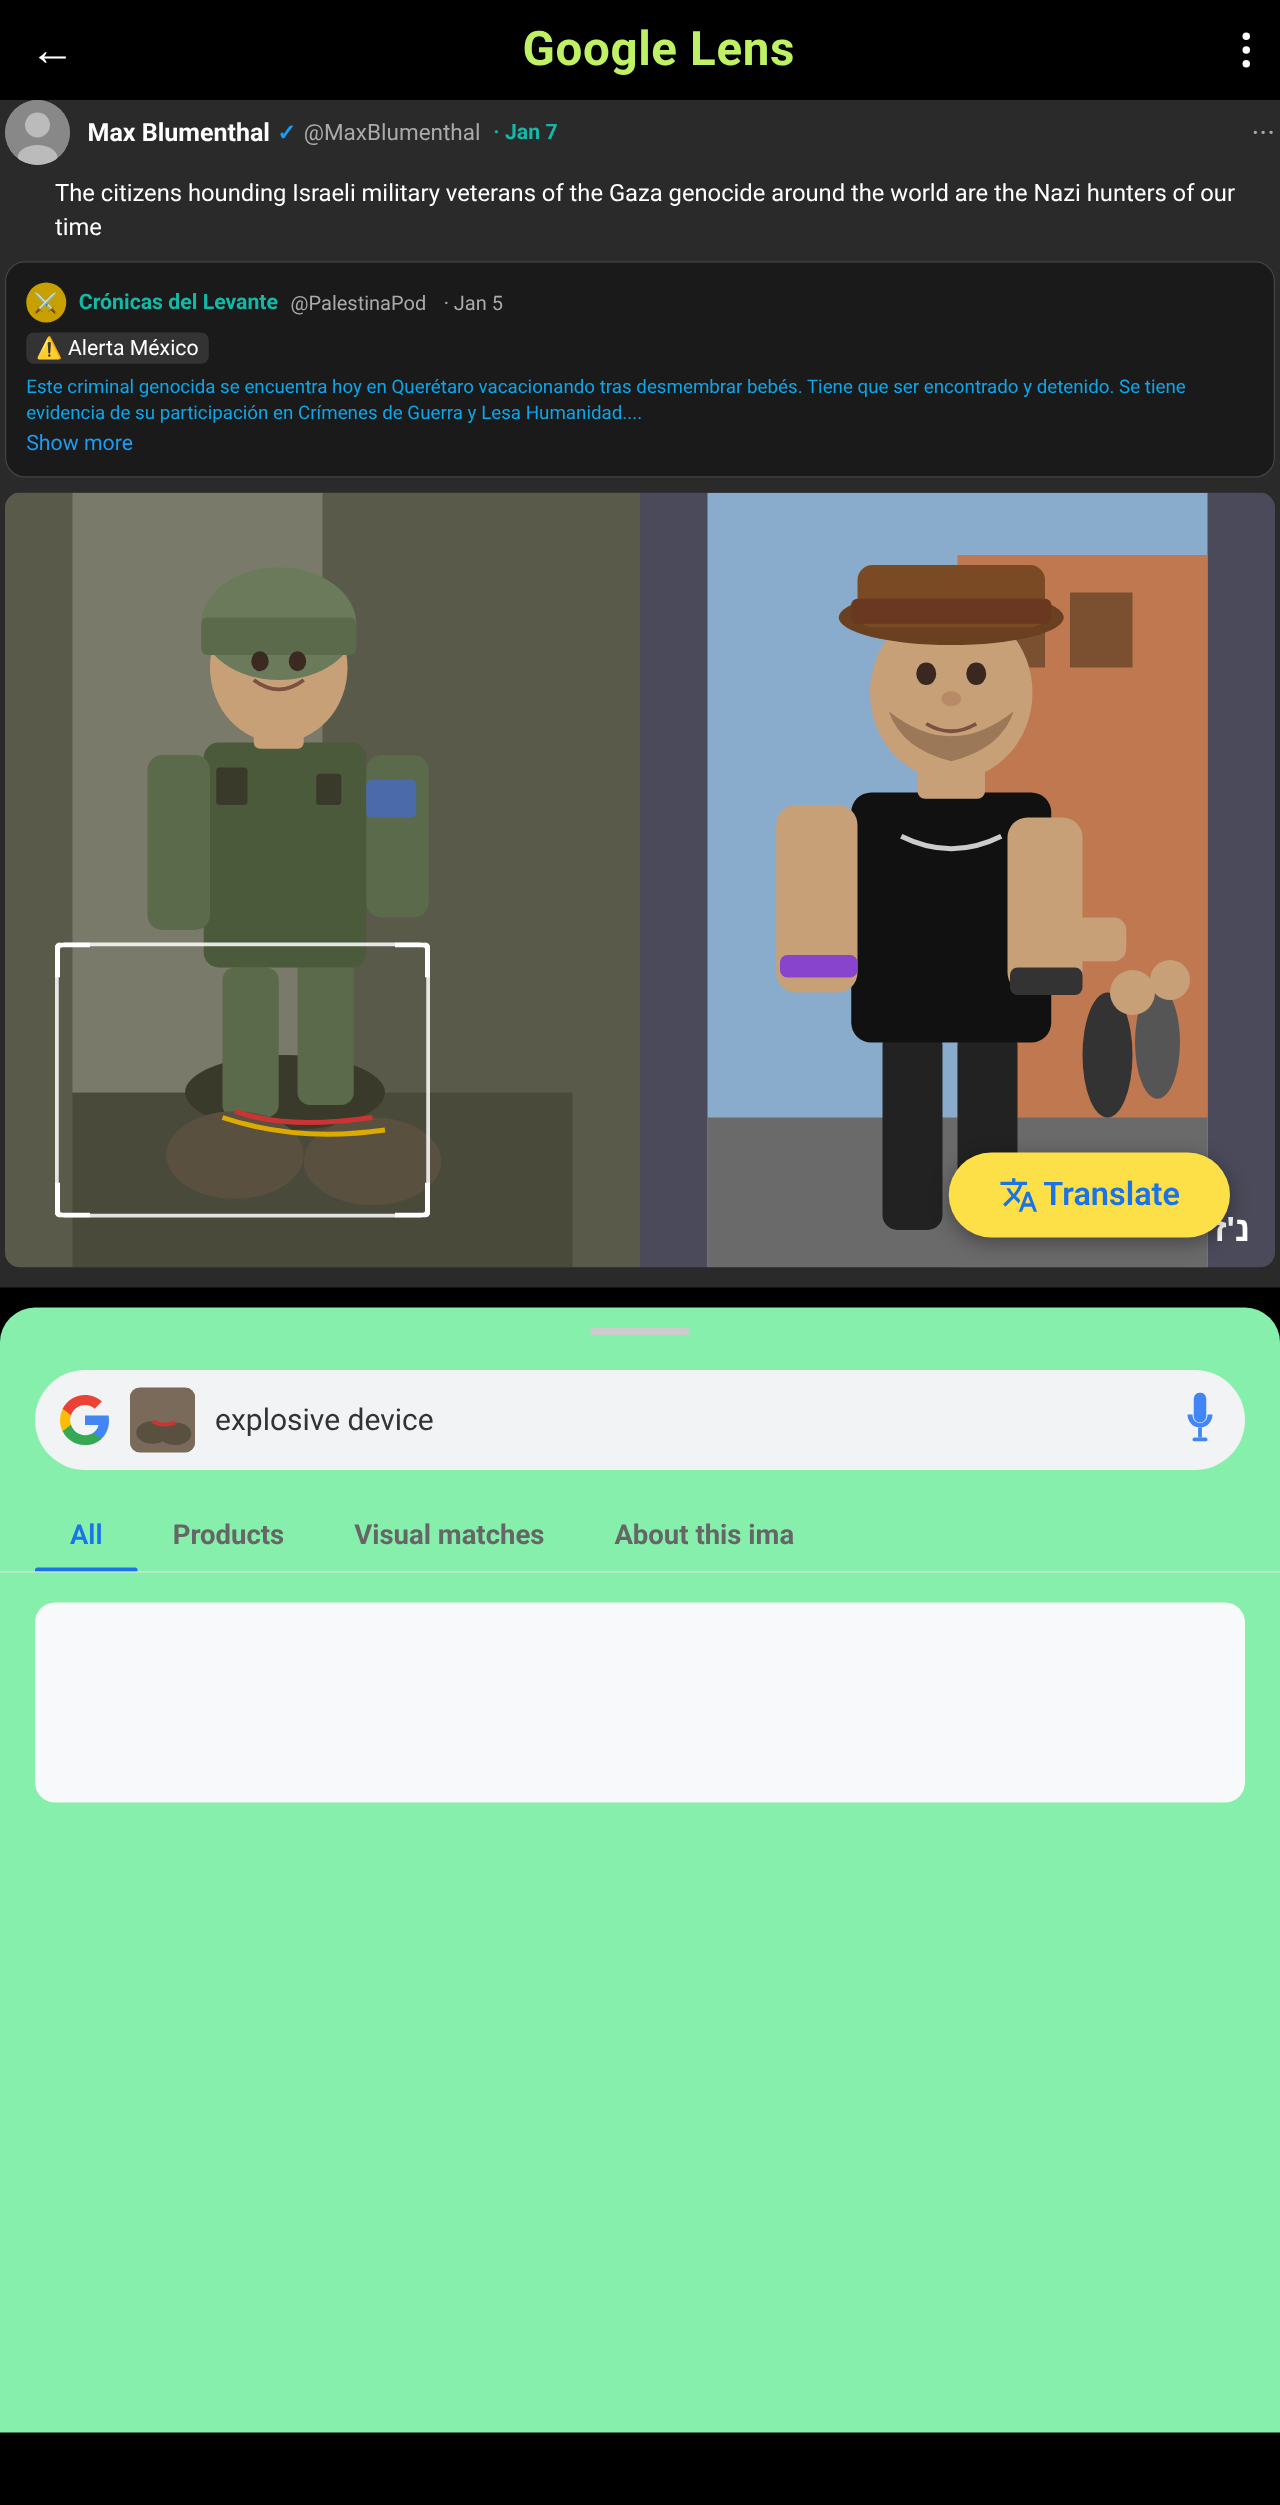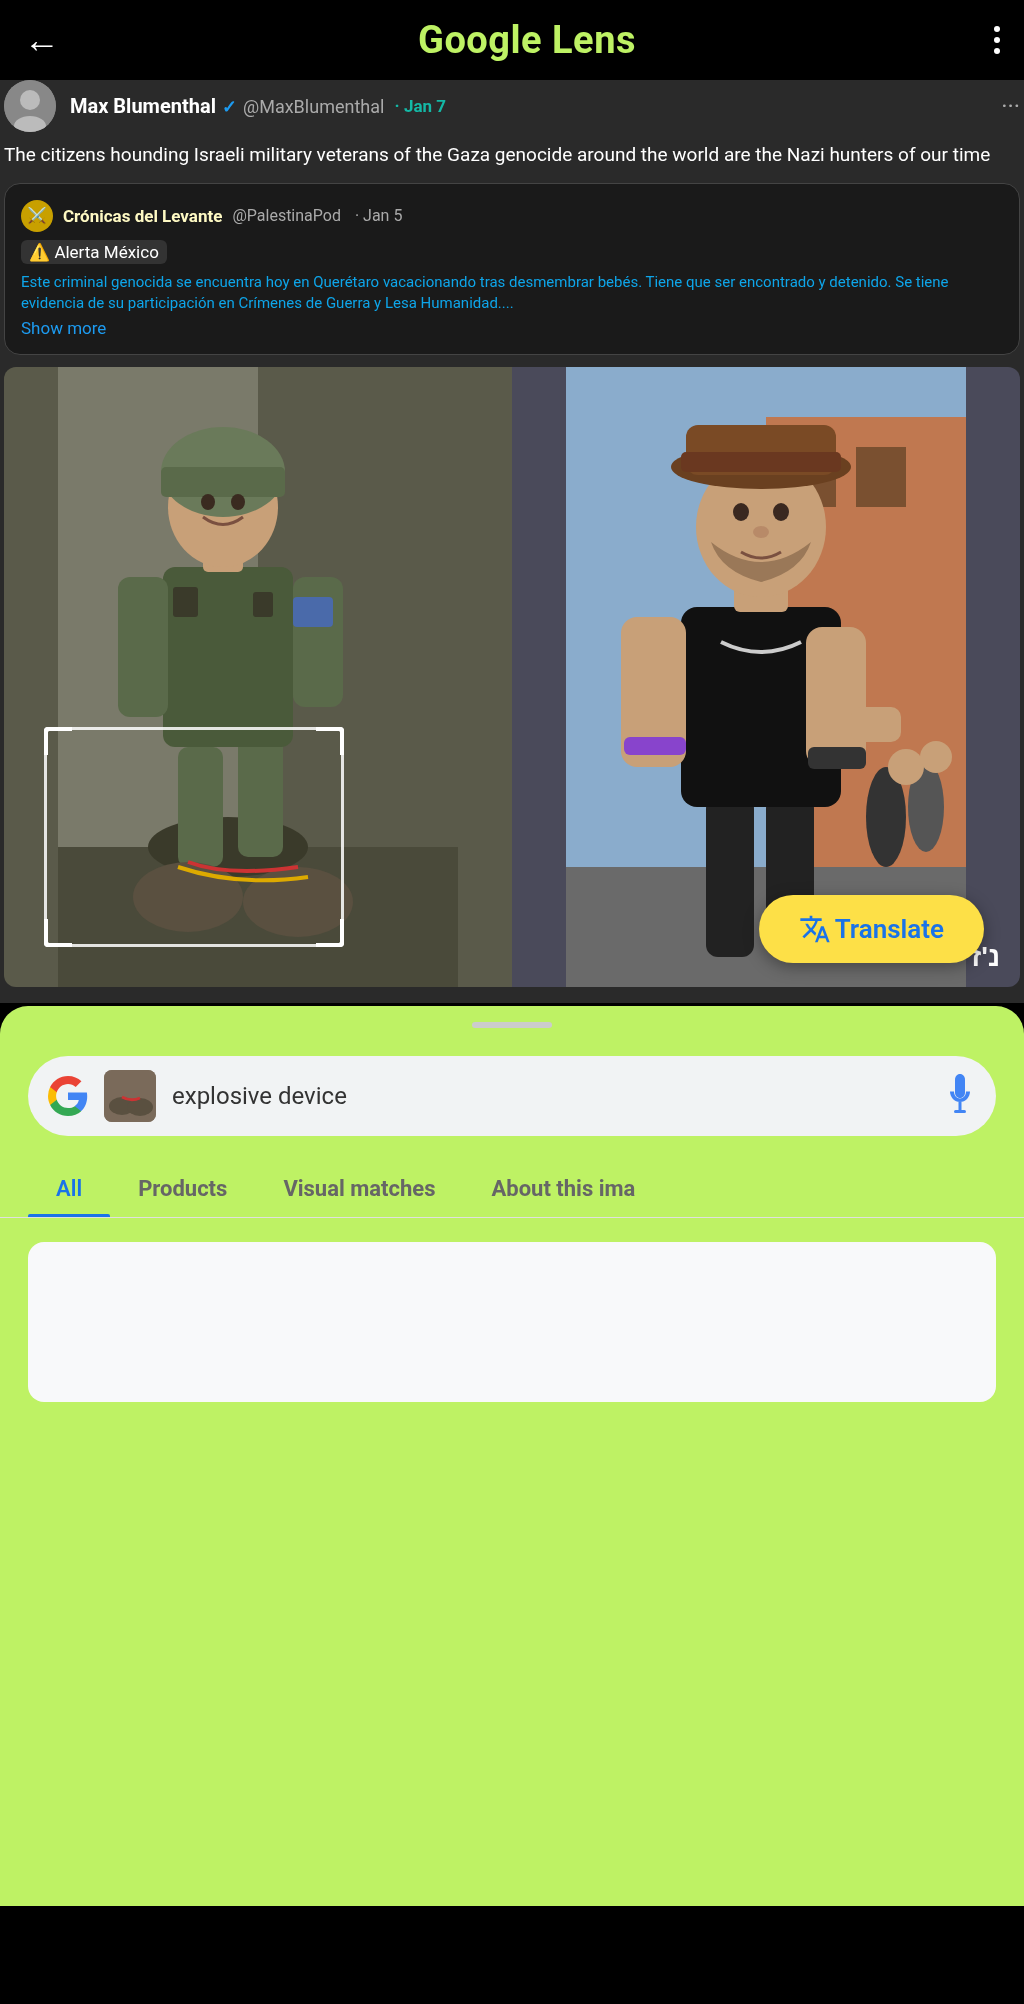--- a/index.html
+++ b/index.html
@@ -104,20 +104,21 @@
     .tweet-dots {
       margin-left: auto;
       color: #aaa;
       font-size: 24px;
       cursor: pointer;
     }
     .tweet-text {
       font-size: 19px;
       line-height: 1.4;
       color: #fff;
+      margin-left: 40px;
     }
 
     
     .quoted-tweet {
       background: #1a1a1a;
       border: 1px solid #444;
       border-radius: 16px;
       padding: 16px;
       margin-top: 14px;
       color: #fff;
@@ -135,21 +136,21 @@
       background: #c8a000;
       display: flex;
       align-items: center;
       justify-content: center;
       font-size: 16px;
       flex-shrink: 0;
     }
     .quoted-author {
       font-size: 17px;
       font-weight: 700;
-      color: #fef9c3;
+      color: #14b8a6;
     }
     .quoted-handle {
       font-size: 16px;
       color: #aaa;
       font-weight: 400;
     }
     .quoted-time {
       font-size: 16px;
       color: #aaa;
     }
@@ -245,24 +246,24 @@
       display: flex;
       align-items: center;
       gap: 10px;
       cursor: pointer;
       box-shadow: 0 4px 12px rgba(0,0,0,0.3);
       z-index: 20;
     }
 
     
     .bottom-sheet {
-      background: #bef264;
+      background: #86efac;
       border-radius: 28px 28px 0 0;
       min-height: 900px;
-      margin-top: 3px;
+      margin-top: 16px;
       padding-bottom: 40px;
     }
     .drag-handle {
       display: flex;
       justify-content: center;
       padding: 16px 0 12px;
     }
     .drag-handle-bar {
       width: 80px;
       height: 6px;

